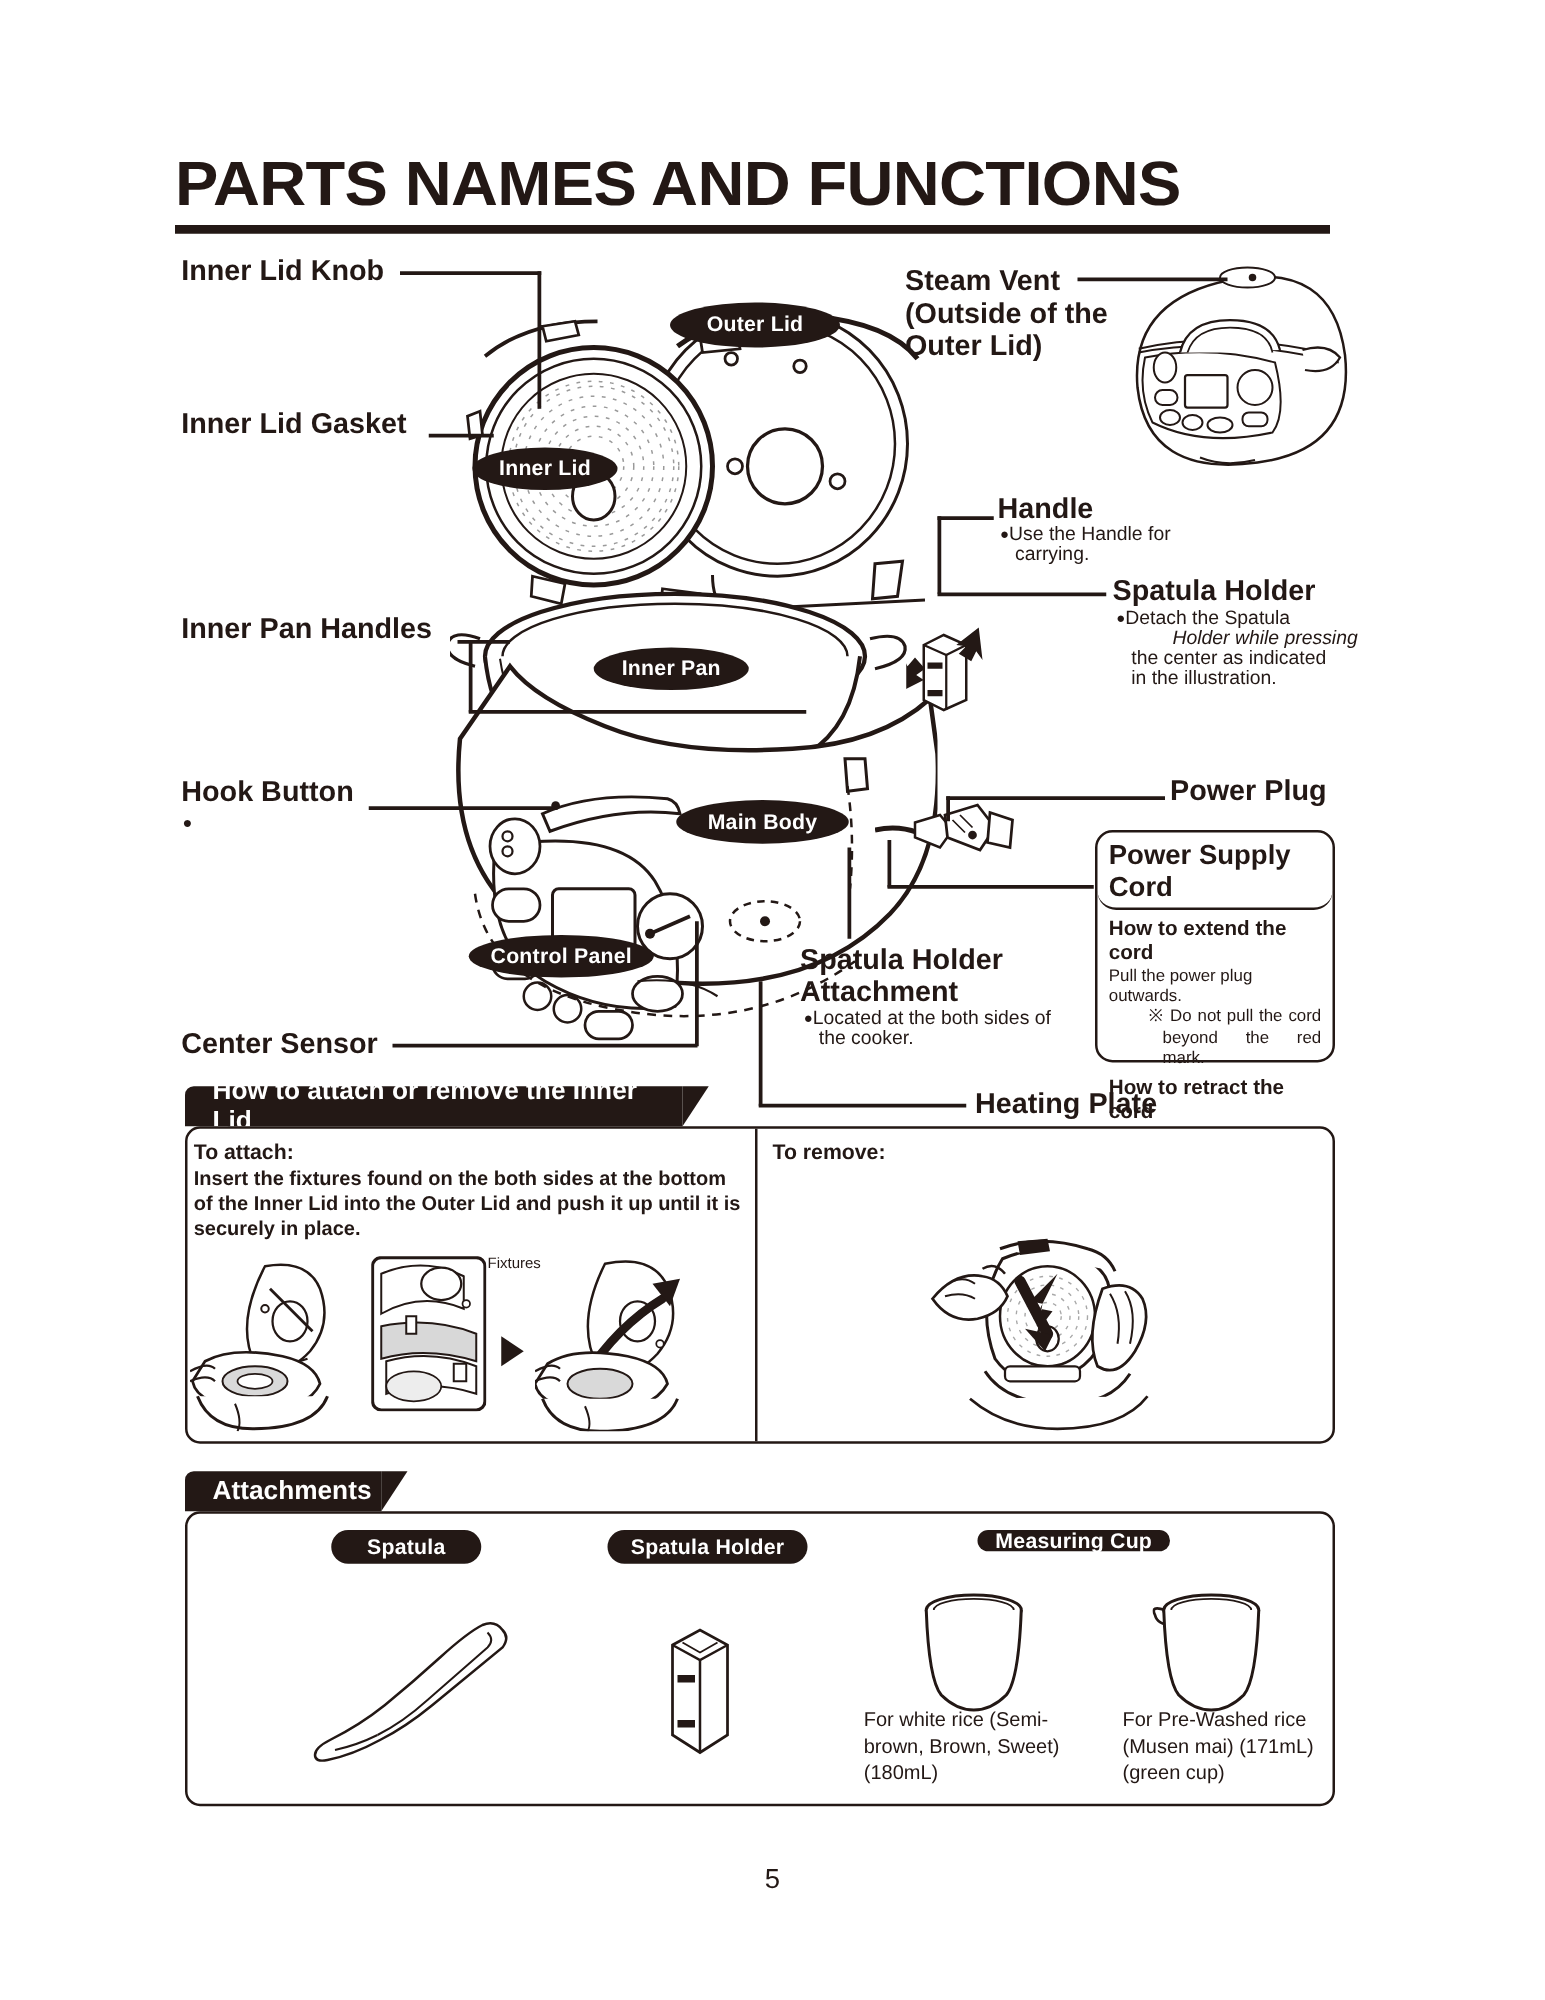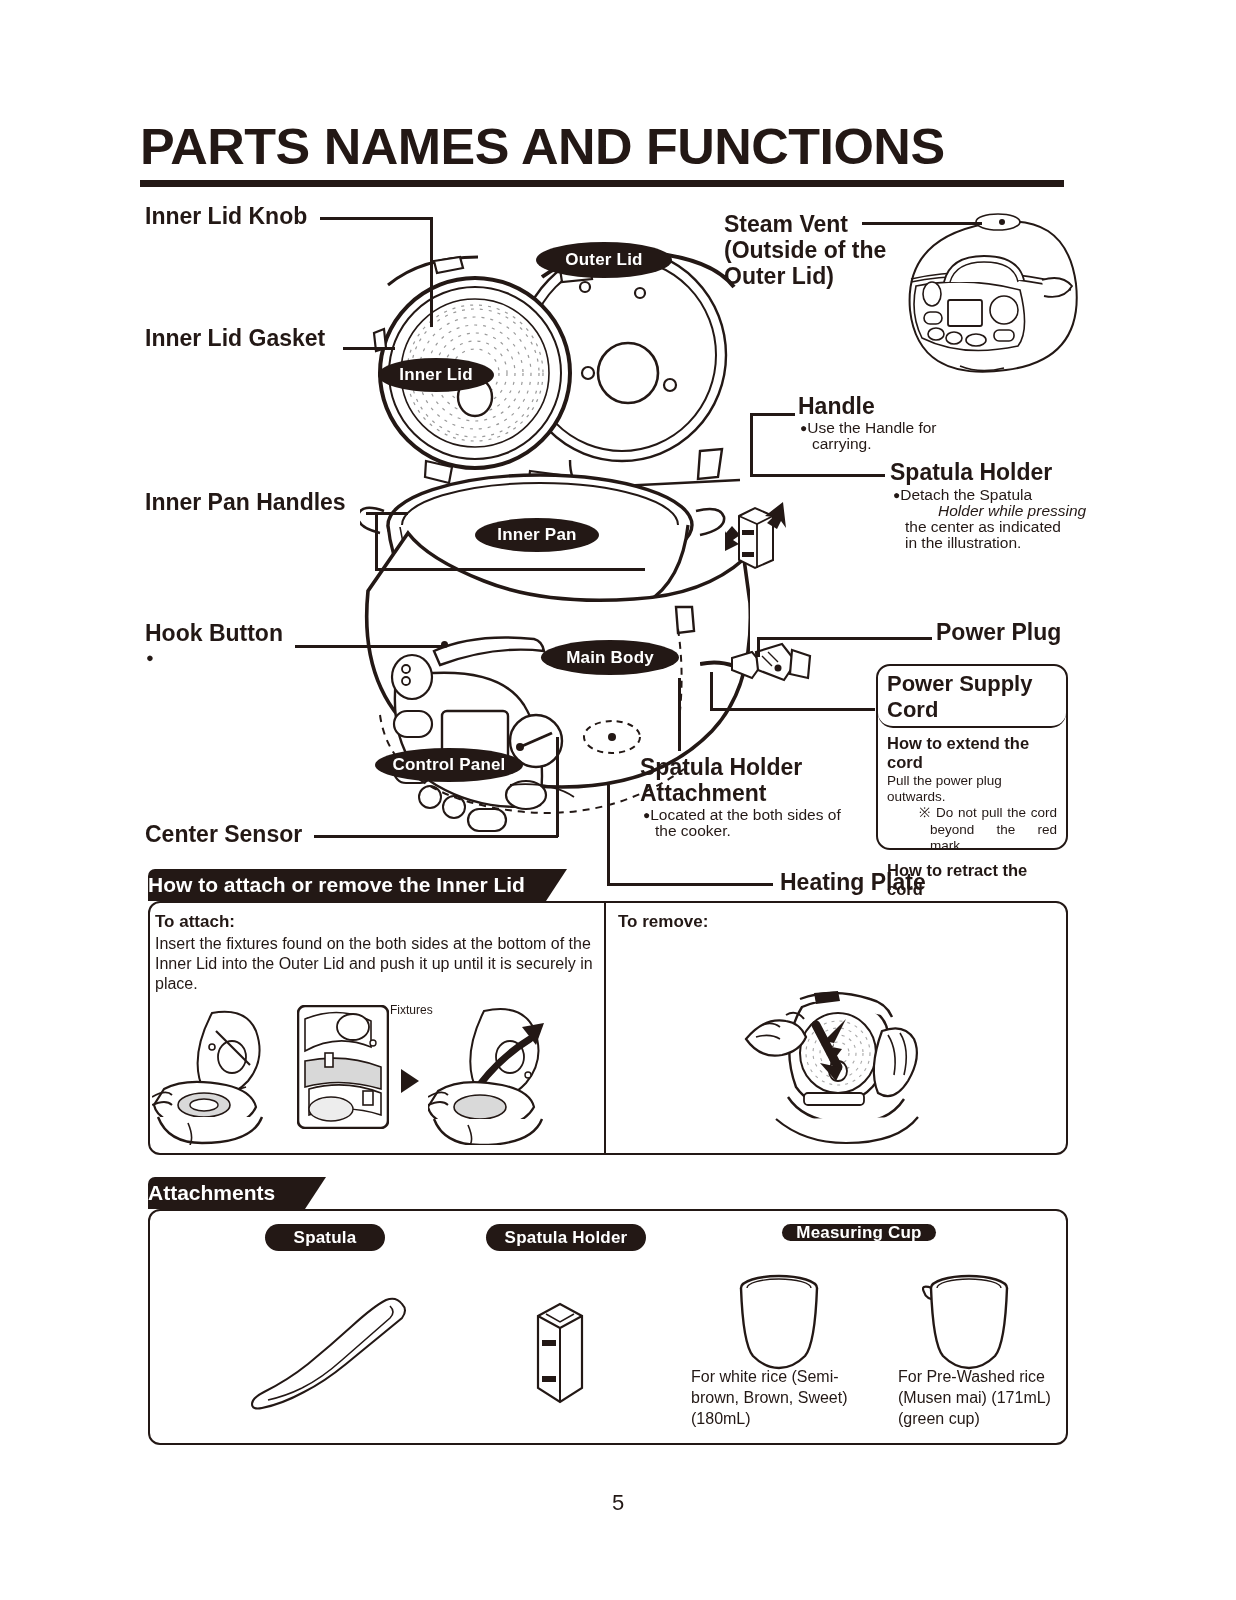--- a/index.html
+++ b/index.html
@@ -125,21 +125,21 @@
   
   .banner {
     position: absolute;
     height: 32px;
     background: #231815;
     color: #fff;
     font-weight: bold;
     font-size: 21px;
     display: flex;
     align-items: center;
-    padding: 0 14px 0 0;
+    padding: 0 14px 0 22px;
     border-top-left-radius: 7px;
     box-sizing: border-box;
   }
   .banner::after {
     content: "";
     position: absolute;
     right: -21px;
     top: 0;
     width: 0; height: 0;
     border-style: solid;
@@ -161,21 +161,21 @@
   }
   .sec-h {
     position: absolute;
     font-size: 17px;
     font-weight: bold;
   }
   .sec-p {
     position: absolute;
     font-size: 16px;
     line-height: 1.25;
-    font-weight: normal;
+    font-weight: bold;
   }
 
   .fixtures-lbl {
     position: absolute;
     font-size: 12px;
     font-weight: normal;
   }
   .cap {
     position: absolute;
     font-size: 16px;

